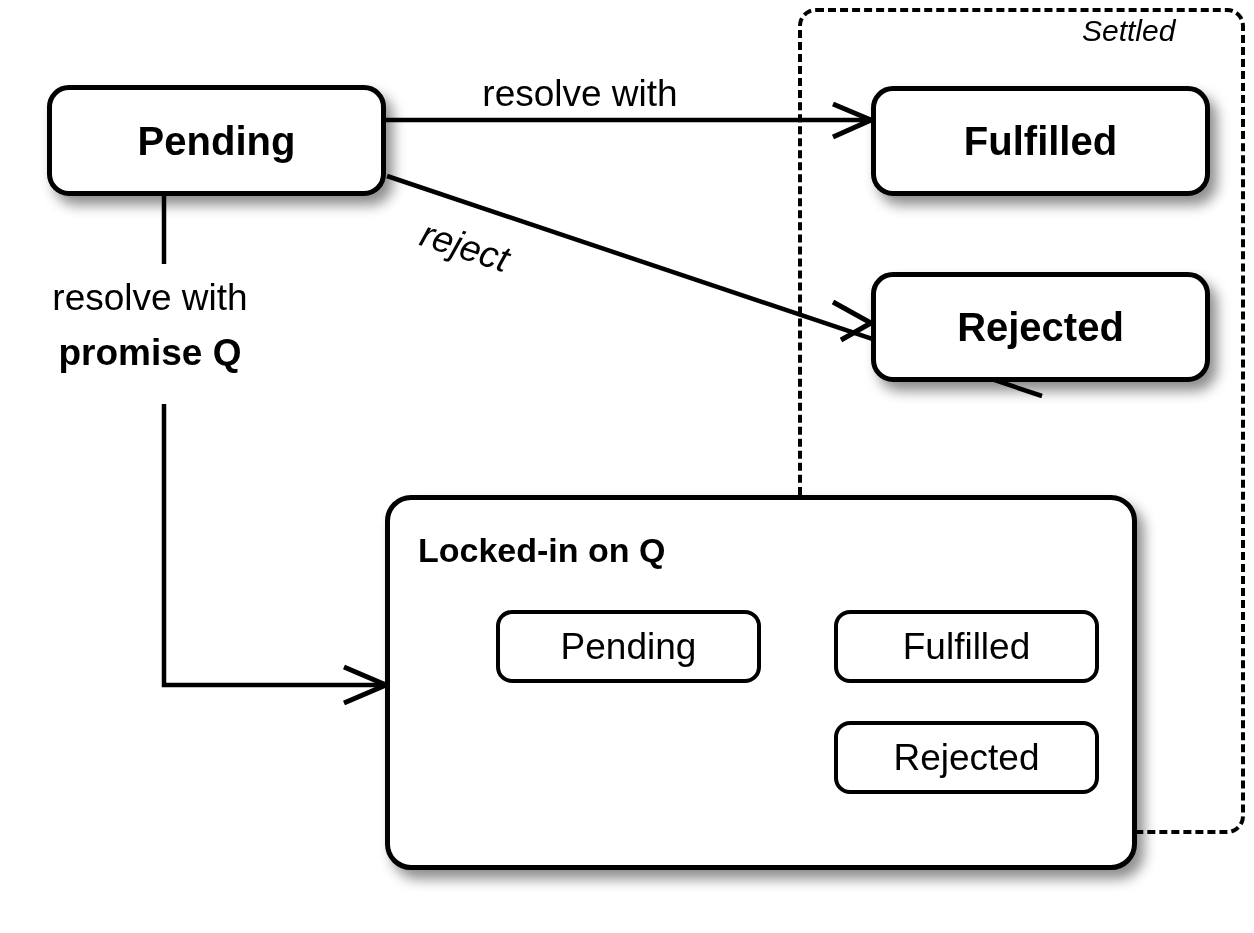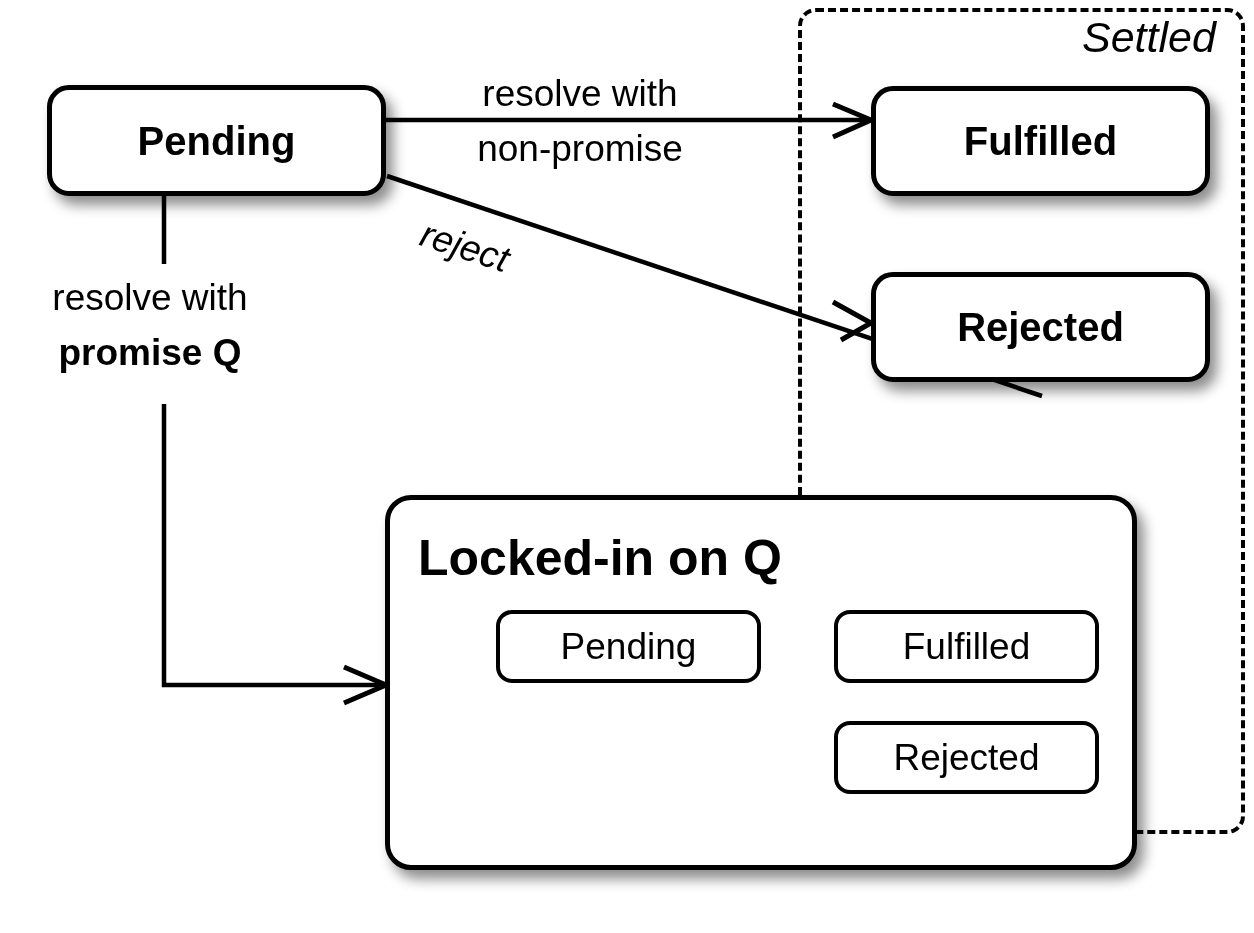--- a/index.html
+++ b/index.html
@@ -49,21 +49,21 @@
     position: absolute;
     border: 4px dashed #000000;
     border-radius: 18px;
     box-sizing: border-box;
     background: transparent;
   }
   .group-label {
     position: absolute;
     font-style: italic;
     font-weight: 400;
-    font-size: 43px;
+    font-size: 30px;
     line-height: 1;
     white-space: nowrap;
     color: #000000;
   }
 
   
   .state-box {
     position: absolute;
     box-sizing: border-box;
     background: #ffffff;
@@ -87,21 +87,21 @@
     position: absolute;
     box-sizing: border-box;
     background: #ffffff;
     border: 5px solid #000000;
     border-radius: 26px;
     box-shadow: 7px 9px 13px rgba(0,0,0,0.45);
   }
   .composite-title {
     position: absolute;
     font-weight: bold;
-    font-size: 50px;
+    font-size: 34px;
     line-height: 1;
     white-space: nowrap;
     color: #000000;
   }
 
   
   .substate-pill {
     position: absolute;
     box-sizing: border-box;
     background: #ffffff;
@@ -151,21 +151,20 @@
 
     <path class="edge-line" d="M 387 176 L 1042 396"></path>
     <path class="arrow-head" d="M 833 302 L 871 323 L 841 340"></path>
 
     <path class="edge-line" d="M 164 196 L 164 264"></path>
     <path class="edge-line" d="M 164 404 L 164 685 L 382 685"></path>
     <path class="arrow-head" d="M 344 667 L 386 685 L 344 703"></path>
   </svg>
 
   <div class="edge-label" style="left:440px; top:74px; width:280px;">resolve with</div>
-  <div class="edge-label" style="left:440px; top:129px; width:280px;">non-promise</div>
 
   <div class="edge-label italic rotated" style="left:428px; top:214px; transform: rotate(18deg);">reject</div>
 
   <div class="edge-label" style="left:5px; top:278px; width:290px;">resolve with</div>
   <div class="edge-label" style="left:5px; top:333px; width:290px;font-weight:bold;">promise Q</div>
 
   <div class="state-box" style="left:47px; top:85px; width:339px; height:111px;">
     <span class="state-label">Pending</span>
   </div>
 

